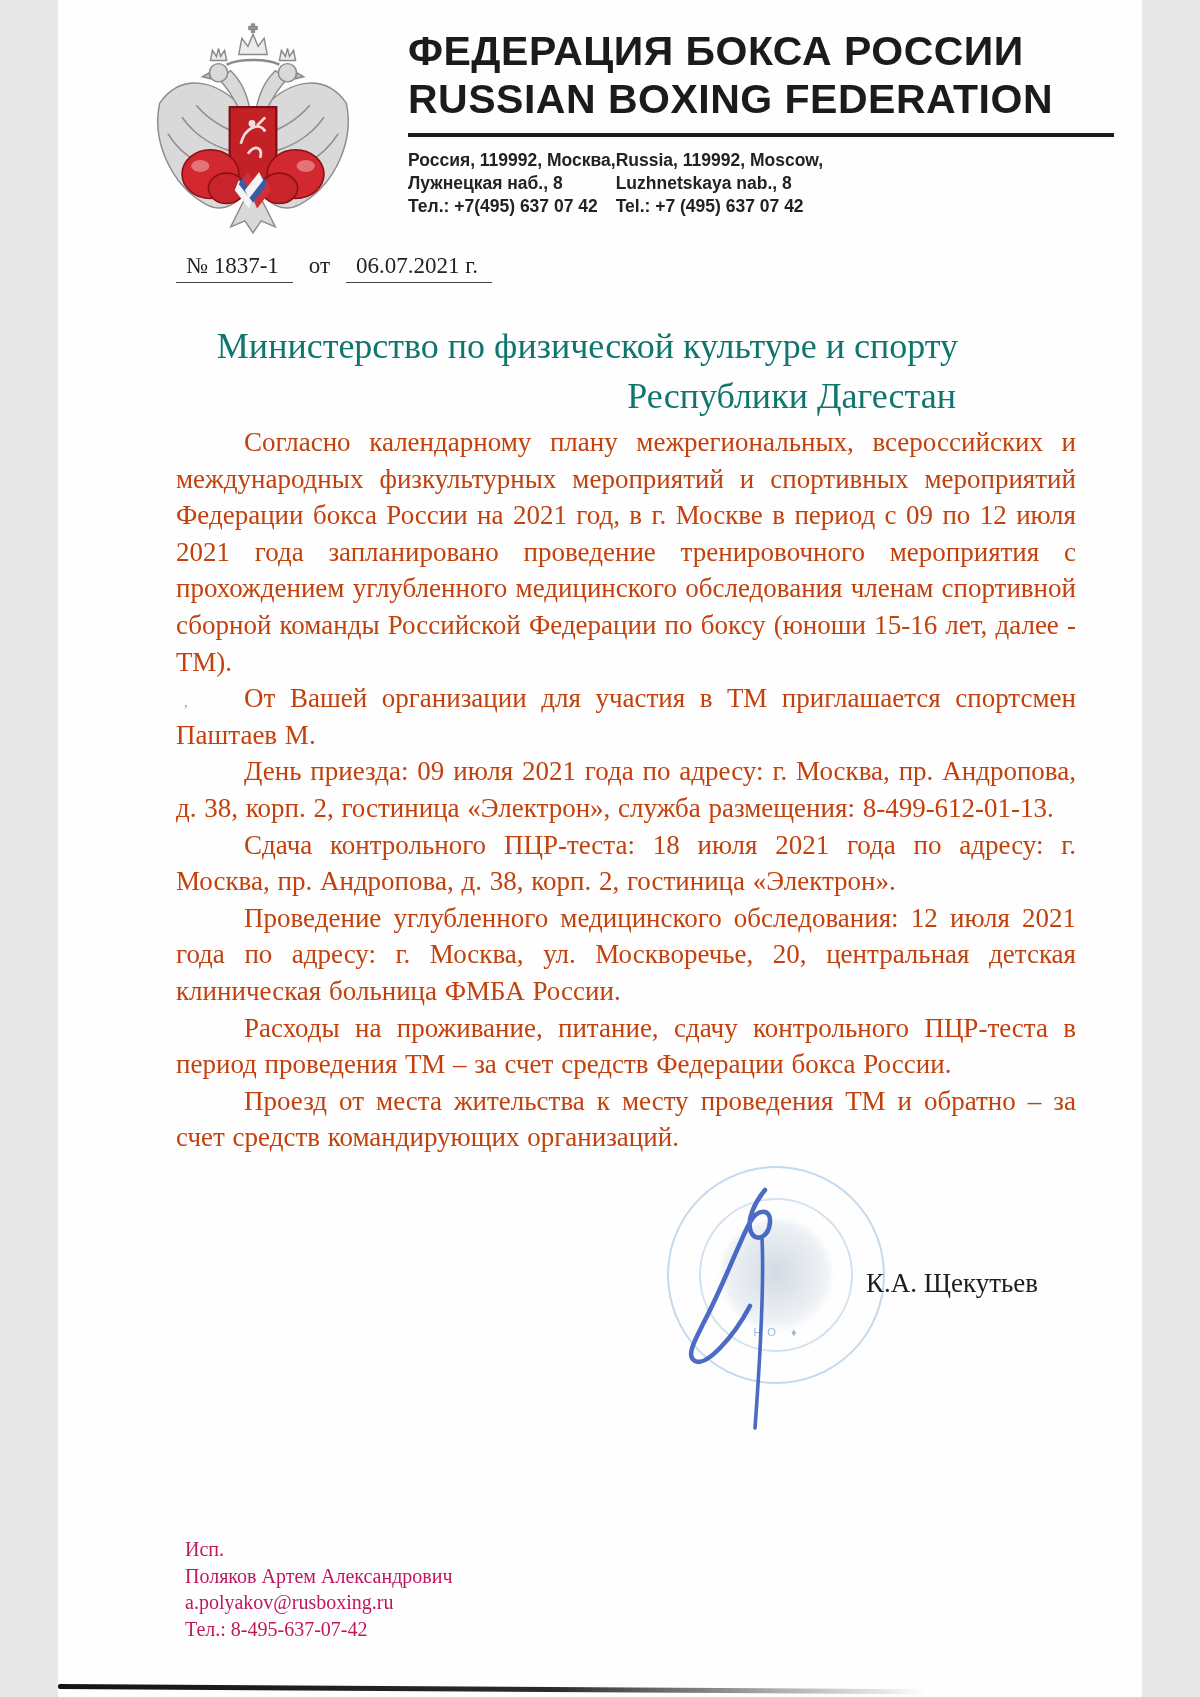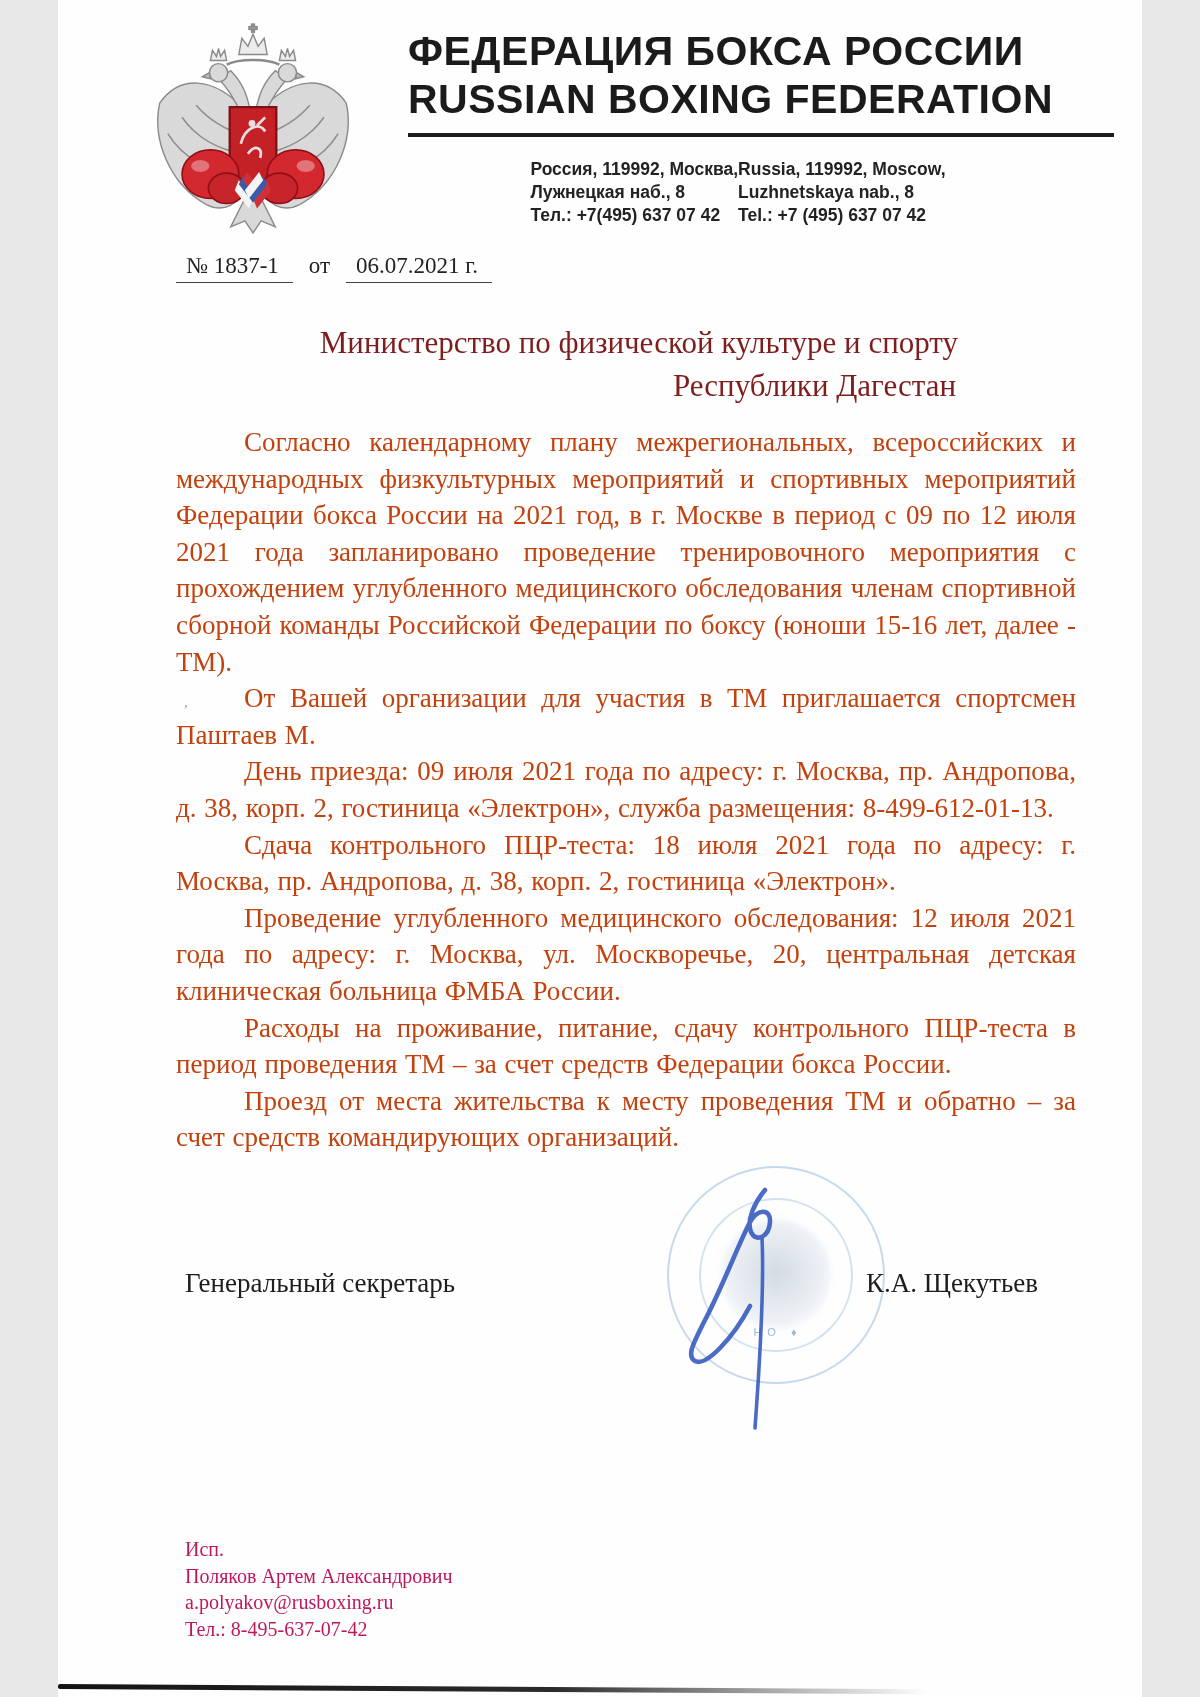--- a/index.html
+++ b/index.html
@@ -15,33 +15,33 @@
   
   .emblem{position:absolute;left:92px;top:20px;width:206px;height:218px;}
   .head-right{position:absolute;left:350px;top:28px;width:710px;}
   .org-title{
     font-family:"Liberation Sans", sans-serif;
     font-weight:bold;font-size:41px;line-height:1.16;
     letter-spacing:.5px;color:#1b1b1b;white-space:nowrap;
   }
   .head-rule{height:4px;background:#1d1d1d;margin-top:10px;width:706px;}
   .addr-row{
-    display:flex;justify-content:center;width:660px;margin-top:21px;
+    display:flex;justify-content:flex-start;width:660px;margin-top:12px;
     font-family:"Liberation Sans", sans-serif;font-weight:bold;
     font-size:17.5px;line-height:1.32;color:#222;
   }
   .addr-col div{white-space:nowrap;}
   
   .ref-line{position:absolute;left:118px;top:253px;font-size:23px;color:#222;}
   .ref-underlined{display:inline-block;border-bottom:1.6px solid #444;padding:0 14px 3px 10px;}
   .ref-ot{display:inline-block;margin:0 16px;text-align:center;}
   
   .recipient{
     position:absolute;right:184px;top:322px;
-    text-align:right;font-size:31px;line-height:1.38;color:#7f1d1d;
+    text-align:right;font-size:36px;line-height:1.38;color:#0f766e;
   }
   .recipient .line2{padding-right:2px;}
   
   .body-text{position:absolute;left:118px;top:424px;width:900px;}
   .body-text p{
     margin:0;font-size:27px;line-height:36.6px;
     text-align:justify;text-indent:68px;color:#c2410c;
     word-spacing:1px;
   }
   .stray-mark{position:absolute;left:126px;top:694px;font-size:15px;color:#9a9a9a;}
@@ -188,21 +188,20 @@
   <div class="stray-mark">,</div>
 
   <div class="stamp"></div>
   <div class="stamp-glyphs">НО  ♦</div>
   <svg class="sig-svg" viewBox="0 0 260 300" aria-hidden="true">
     <g fill="none" stroke="#3c5fc0" stroke-width="4.6" stroke-linecap="round" opacity=".92">
       <path d="M127 40 C117 52, 108 70, 113 82 C118 93, 131 87, 132 72 C133 58, 119 58, 111 74 C98 100, 84 138, 66 172 C56 192, 48 206, 57 211 C68 217, 95 188, 112 156"></path>
       <path d="M124 88 C126 130, 122 210, 117 278" stroke-width="3.6"></path>
     </g>
   </svg>
-  <div class="sign-row-label">Генеральный секретарь</div>
   <div class="sign-row-name">К.А. Щекутьев</div>
 
   <div class="footer">
     <div>Исп.</div>
     <div>Поляков Артем Александрович</div>
     <div>a.polyakov@rusboxing.ru</div>
     <div>Тел.: 8-495-637-07-42</div>
   </div>
 
   <div class="scan-edge"></div>

